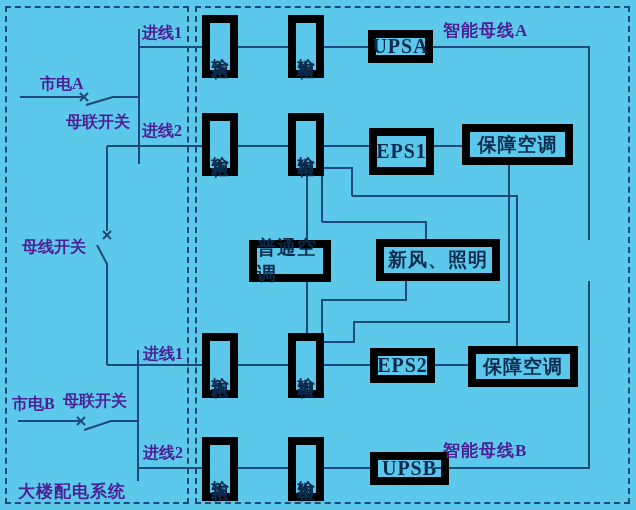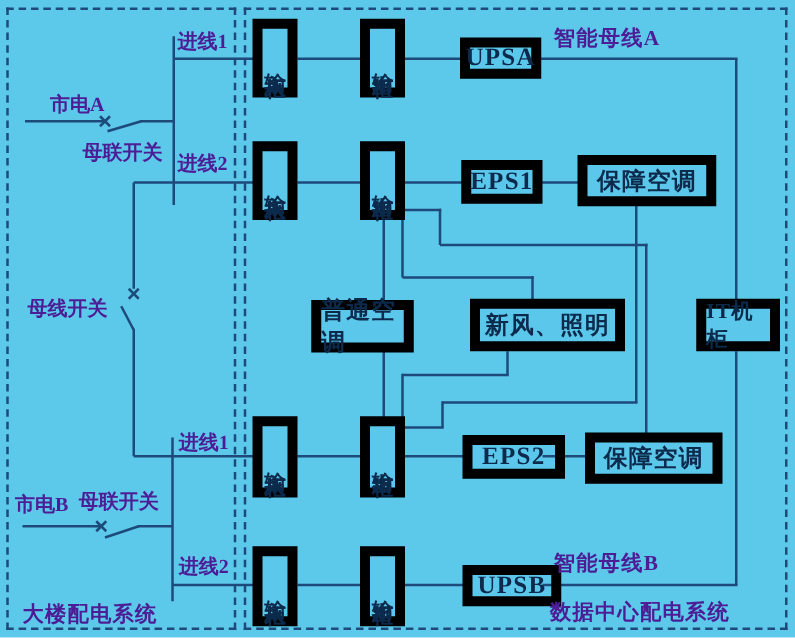--- a/index.html
+++ b/index.html
@@ -104,38 +104,36 @@
   <div class="box vbox" style="left:202px;top:15px;width:36px;height:63px;">输入柜</div>
   <div class="box vbox" style="left:288px;top:15px;width:36px;height:63px;">输出柜</div>
   <div class="box vbox" style="left:202px;top:113px;width:36px;height:63px;">输入柜</div>
   <div class="box vbox" style="left:288px;top:113px;width:36px;height:63px;">输出柜</div>
   <div class="box vbox" style="left:202px;top:333px;width:36px;height:65px;">输入柜</div>
   <div class="box vbox" style="left:288px;top:333px;width:36px;height:65px;">输出柜</div>
   <div class="box vbox" style="left:202px;top:437px;width:36px;height:64px;">输入柜</div>
   <div class="box vbox" style="left:288px;top:437px;width:36px;height:64px;">输出柜</div>
 
   <div class="box latin" style="left:368px;top:30px;width:65px;height:33px;">UPSA</div>
-  <div class="box latin" style="left:369px;top:128px;width:65px;height:35px;">EPS1</div>
-  <div class="box latin" style="left:370px;top:348px;width:82px;height:35px;">EPS2</div>
+  <div class="box latin" style="left:369px;top:128px;width:65px;height:47px;">EPS1</div>
+  <div class="box latin" style="left:370px;top:348px;width:65px;height:35px;">EPS2</div>
   <div class="box latin" style="left:370px;top:452px;width:79px;height:33px;">UPSB</div>
 
   <div class="box hbox" style="left:462px;top:124px;width:111px;height:41px;">保障空调</div>
   <div class="box hbox" style="left:468px;top:346px;width:110px;height:41px;">保障空调</div>
   <div class="box hbox" style="left:249px;top:240px;width:82px;height:42px;">普通空调</div>
   <div class="box hbox" style="left:376px;top:239px;width:124px;height:42px;">新风、照明</div>
-  <div class="box hbox" style="left:557px;top:239px;width:67px;height:42px;font-size:17px;">IT机柜</div>
 
   <div class="lbl" style="left:12px;top:74px;margin-left:28px;">市电A</div>
   <div class="lbl" style="left:66px;top:112px;">母联开关</div>
   <div class="lbl" style="left:142px;top:23px;">进线1</div>
   <div class="lbl" style="left:142px;top:121px;">进线2</div>
   <div class="lbl" style="left:22px;top:237px;">母线开关</div>
   <div class="lbl" style="left:143px;top:344px;">进线1</div>
   <div class="lbl" style="left:63px;top:391px;">母联开关</div>
   <div class="lbl" style="left:12px;top:394px;">市电B</div>
   <div class="lbl" style="left:143px;top:443px;">进线2</div>
   <div class="lbl big" style="left:443px;top:19px;">智能母线A</div>
 
   <div class="lbl big" style="left:18px;top:480px;">大楼配电系统</div>
   <div class="lbl big" style="left:443px;top:439px;">智能母线B</div>
-  <div class="lbl big" style="left:440px;top:478px;">数据中心配电系统</div>
 
 </div>
 
 </body></html>

